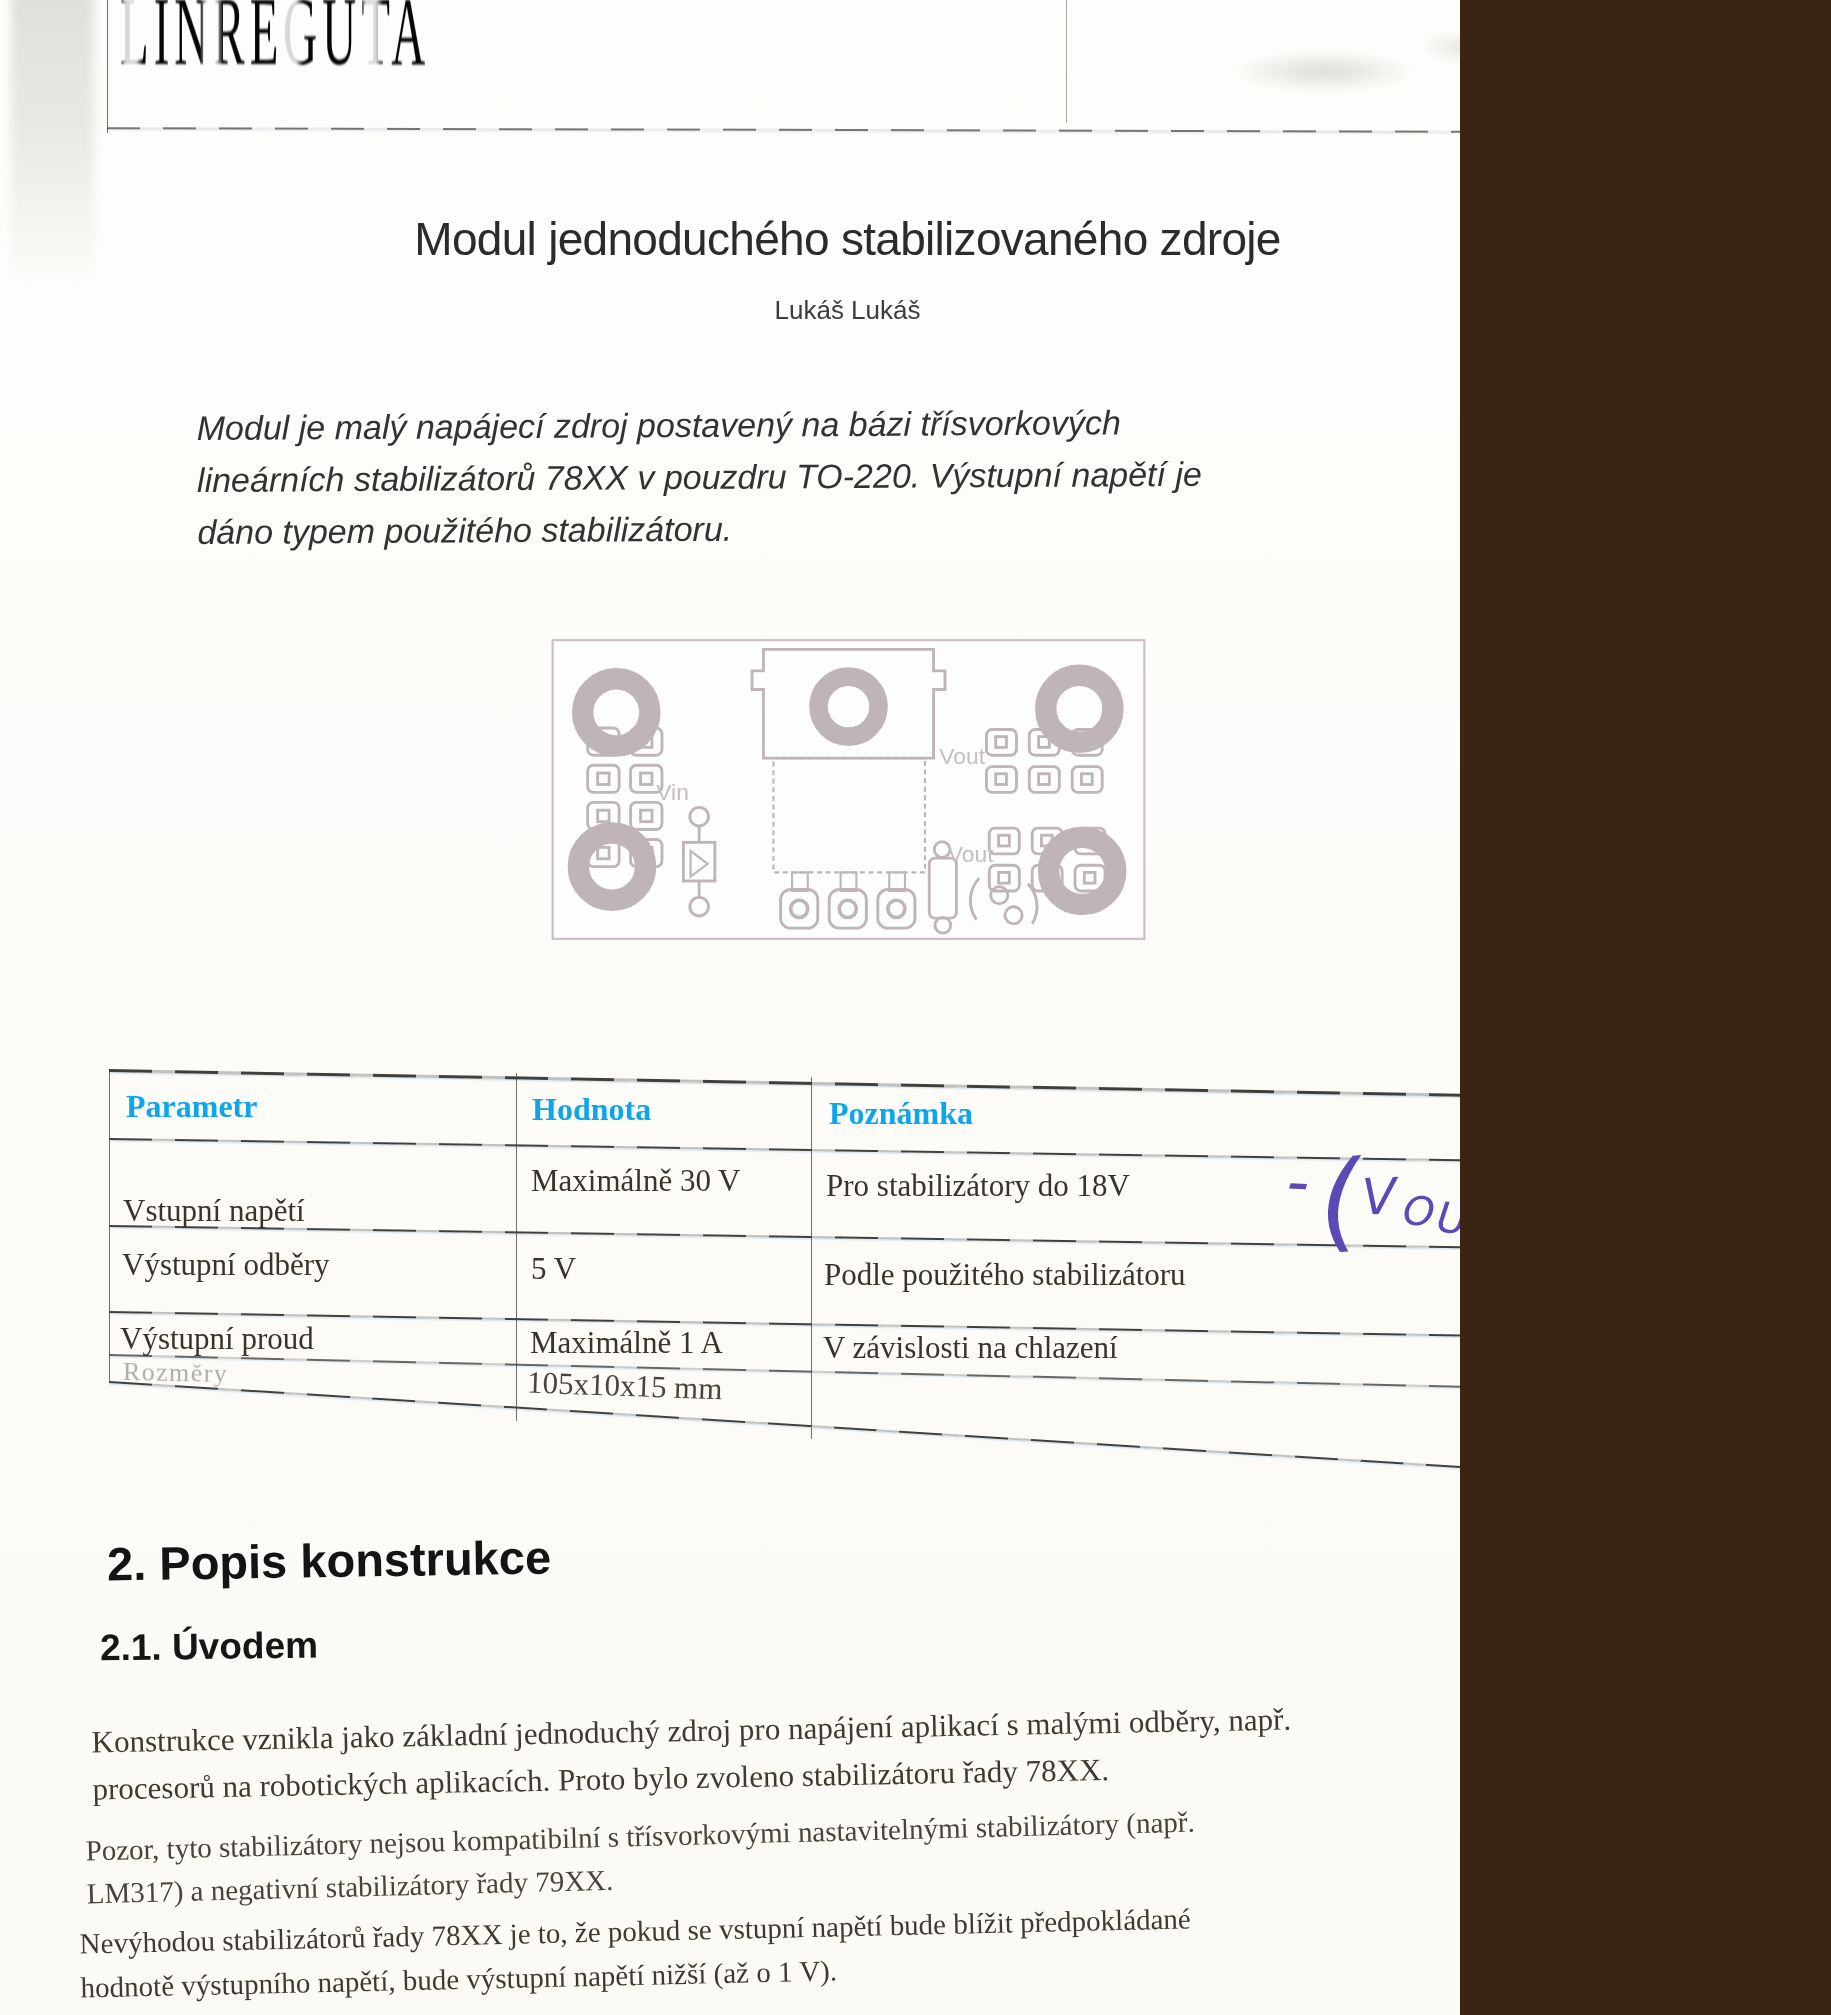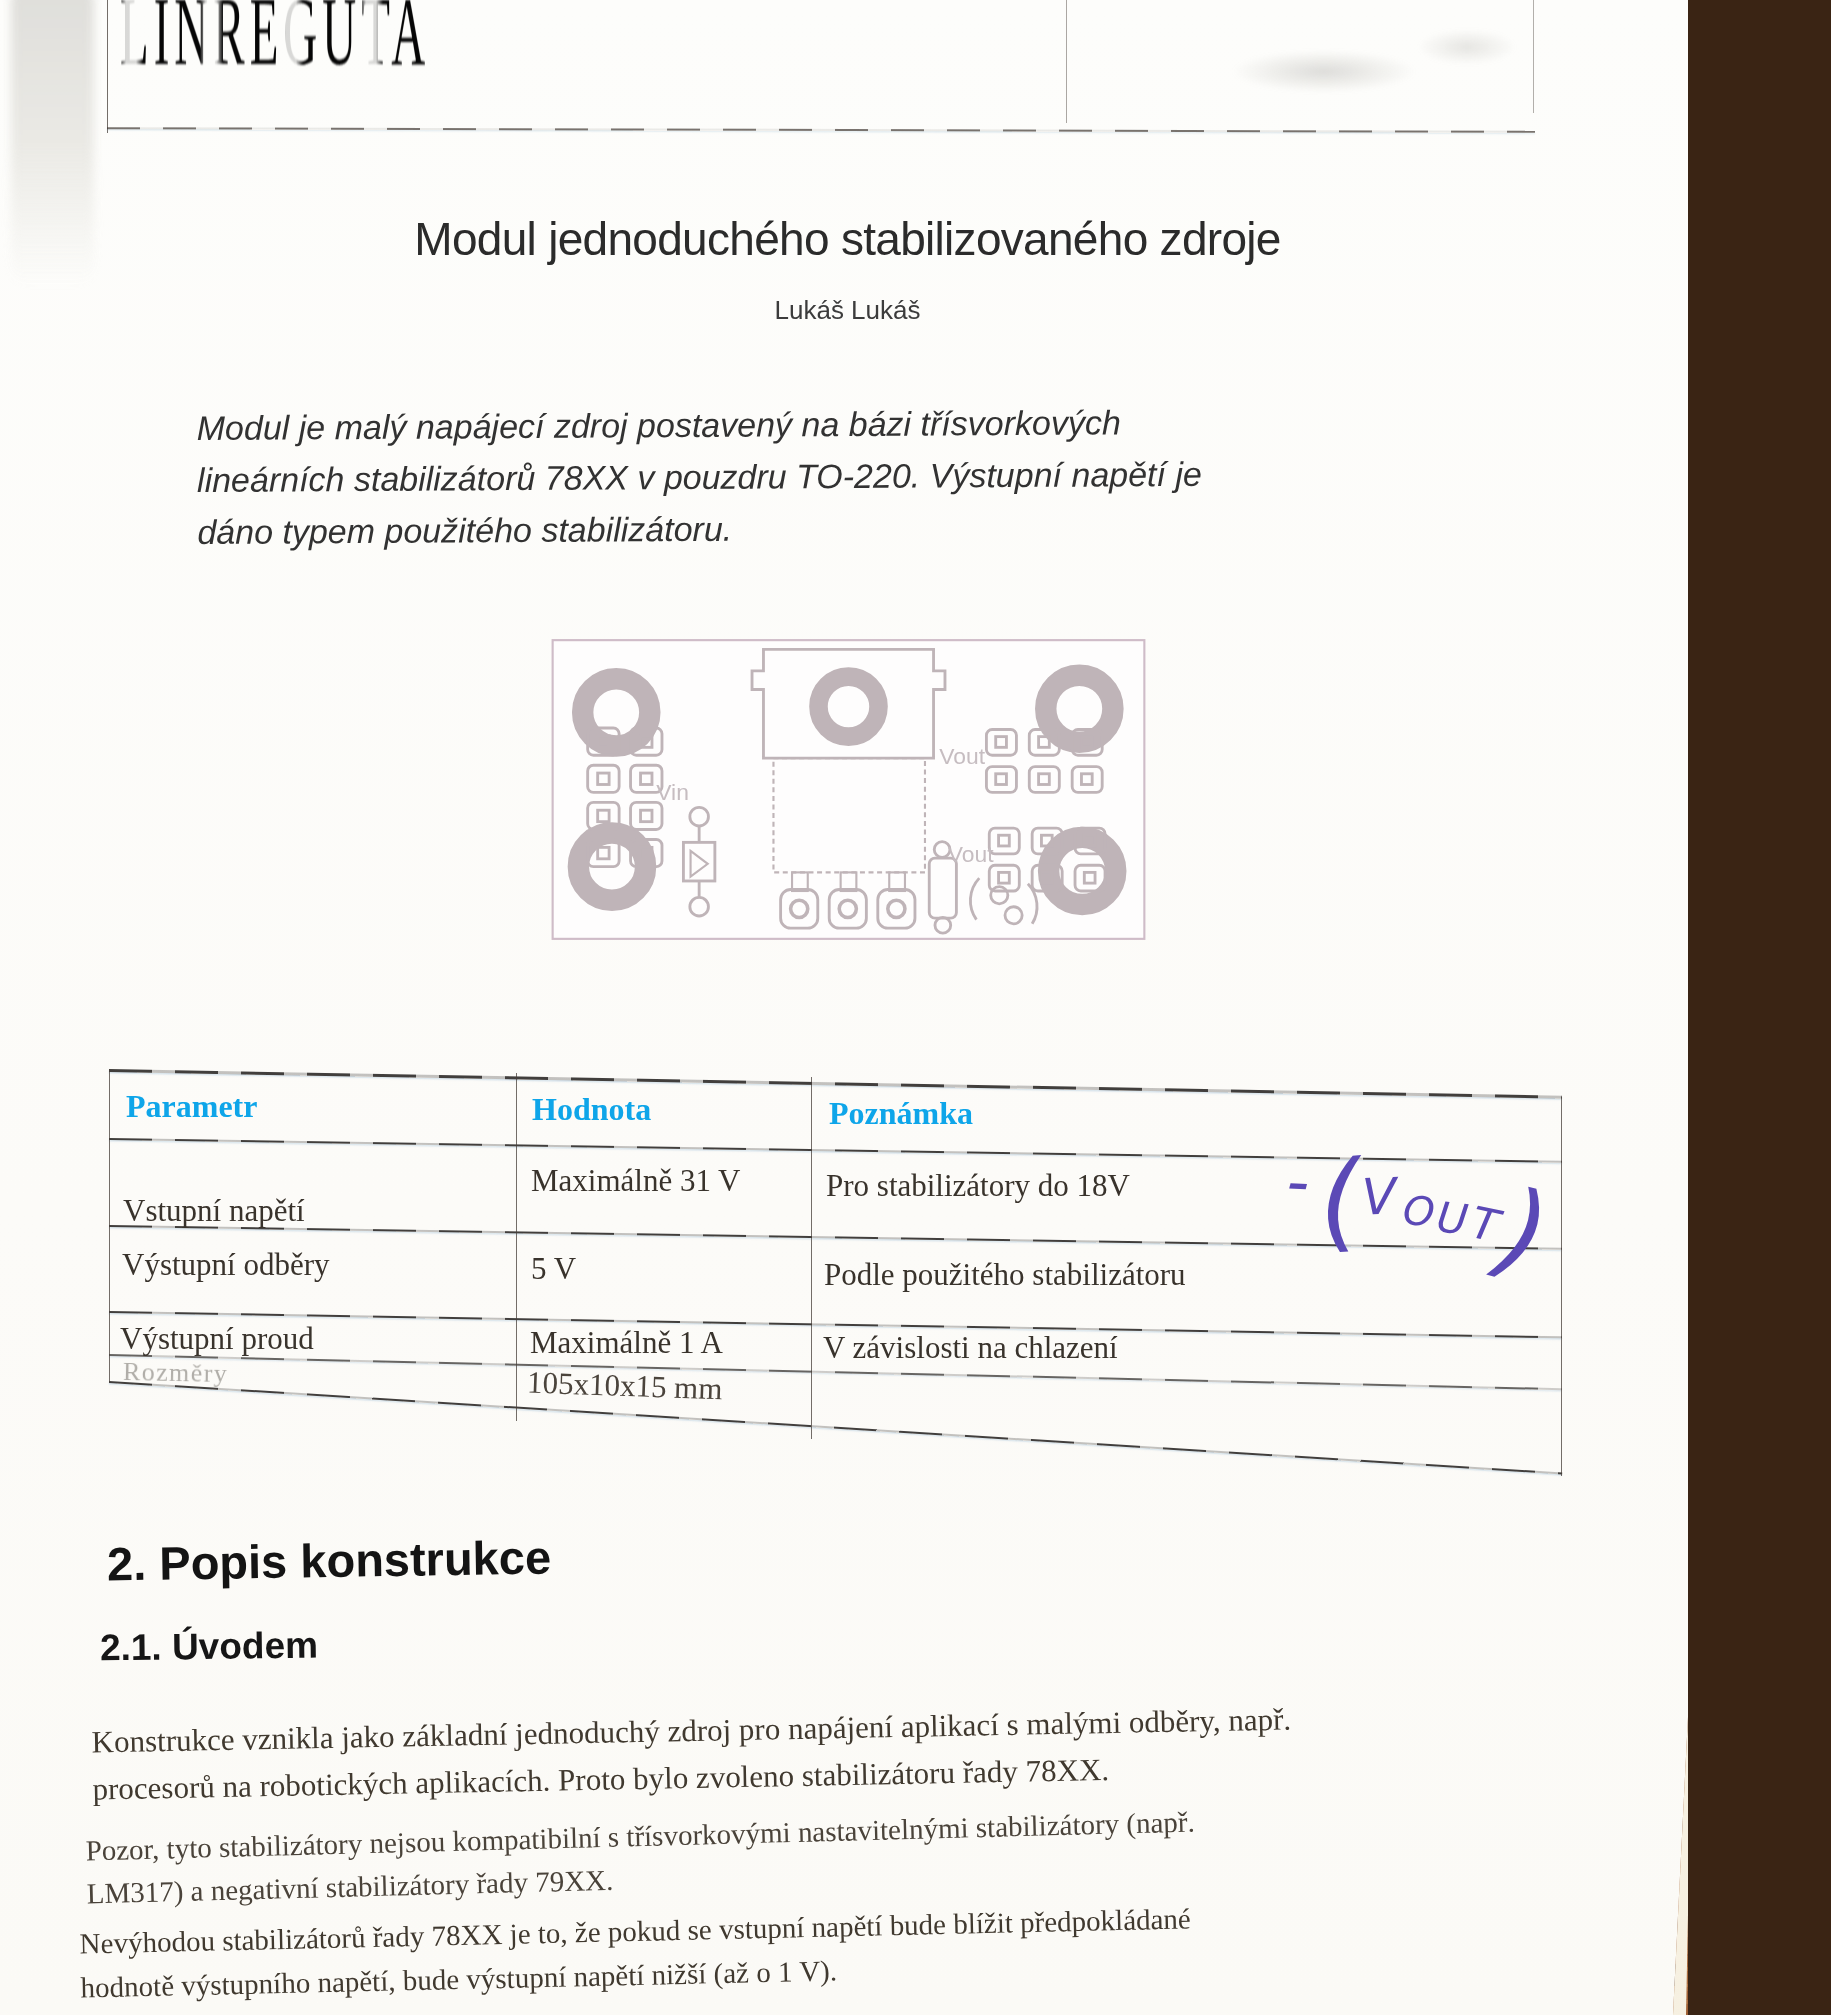--- a/index.html
+++ b/index.html
@@ -1,16 +1,16 @@
 <!DOCTYPE html>
 <html style="font-size:11.4px"><head>
 <meta charset="utf-8">
 <style>
   html,body{margin:0;padding:0;background:#3a2414;}
-  .stage{position:relative;width:1688px;height:2015px;overflow:hidden;
+  .stage{position:relative;width:1460px;height:2015px;overflow:hidden;
          font-family:"Liberation Serif",serif;}
   
   .wood{position:absolute;left:1574px;top:0;width:258px;height:2015px;
     background:
       repeating-linear-gradient(100deg, rgba(25,12,6,.5) 0 2.9px, rgba(0,0,0,0) 2.9px 27px, rgba(40,20,10,.35) 27px 30px, rgba(0,0,0,0) 30px 63px),
       repeating-linear-gradient(97deg, rgba(214,164,106,.18) 0 4.3px, rgba(0,0,0,0) 4.3px 39px),
       linear-gradient(180deg,#77431f 0%,#7d4527 22%,#6e3c20 38%,#8a4e2c 55%,#9a5c36 74%,#a06034 100%);}
   .wood-speckle{position:absolute;left:1574px;top:1467px;width:258px;height:548px;
     background:
       repeating-linear-gradient(86deg, rgba(60,28,12,.38) 0 2.1px, rgba(0,0,0,0) 2.1px 12px),
@@ -221,21 +221,21 @@
   <div class="vline" style="left:109px;top:1069px;height:313px;"></div>
   <div class="vline" style="left:516px;top:1073px;height:348px;"></div>
   <div class="vline" style="left:811px;top:1077px;height:362px;"></div>
   <div class="vline" style="left:1561px;top:1097px;height:379px;"></div>
 
   <div class="cell hd" style="left:126px;top:1088px;">Parametr</div>
   <div class="cell hd" style="left:532px;top:1091px;">Hodnota</div>
   <div class="cell hd" style="left:829px;top:1095px;">Poznámka</div>
 
   <div class="cell" style="left:123px;top:1161px;margin-top:32px;">Vstupní napětí</div>
-  <div class="cell" style="left:531px;top:1163px;">Maximálně 31 V</div>
+  <div class="cell" style="left:531px;top:1163px;">Maximálně 30 V</div>
   <div class="cell" style="left:826px;top:1168px;">Pro stabilizátory do 18V</div>
 
   <div class="cell" style="left:122px;top:1247px;">Výstupní odběry</div>
   <div class="cell" style="left:531px;top:1251px;">5 V</div>
   <div class="cell" style="left:824px;top:1257px;">Podle použitého stabilizátoru</div>
 
   <div class="cell" style="left:120px;top:1321px;">Výstupní proud</div>
   <div class="cell" style="left:530px;top:1325px;">Maximálně 1 A</div>
   <div class="cell" style="left:823px;top:1330px;">V závislosti na chlazení</div>
 

